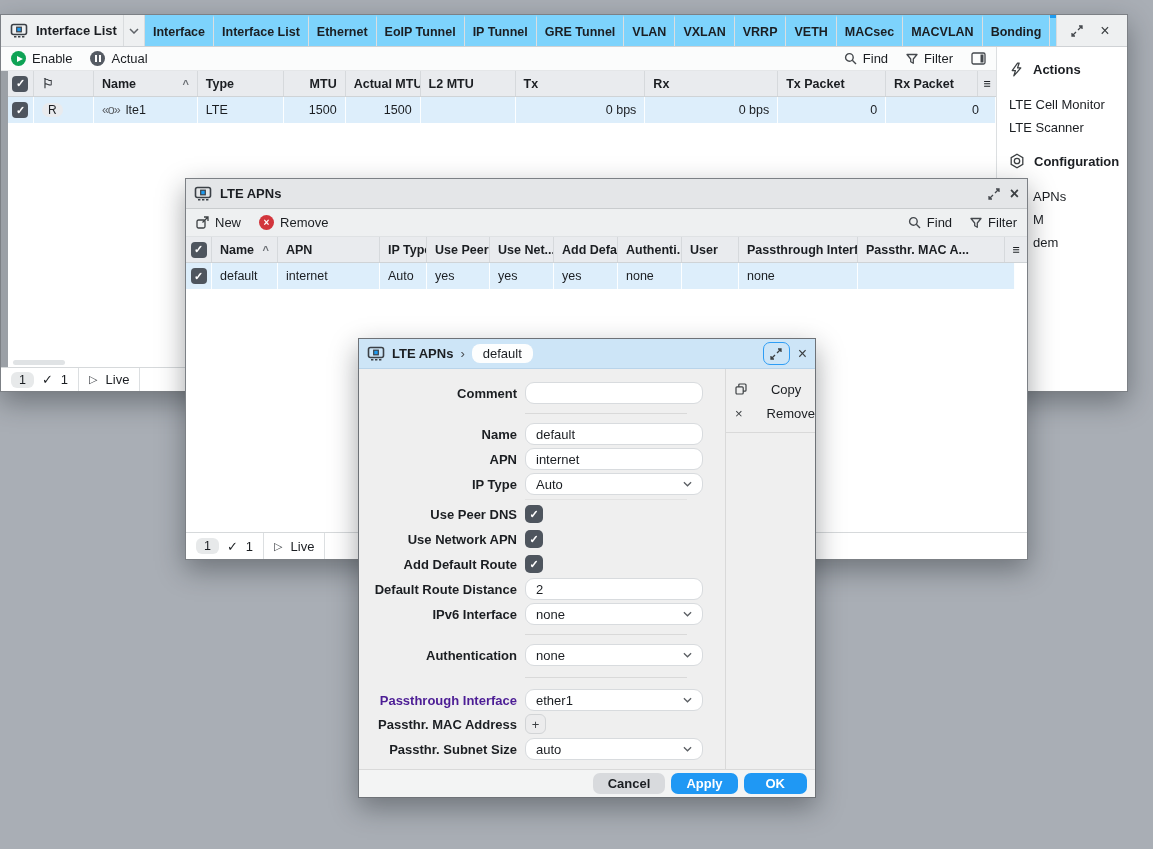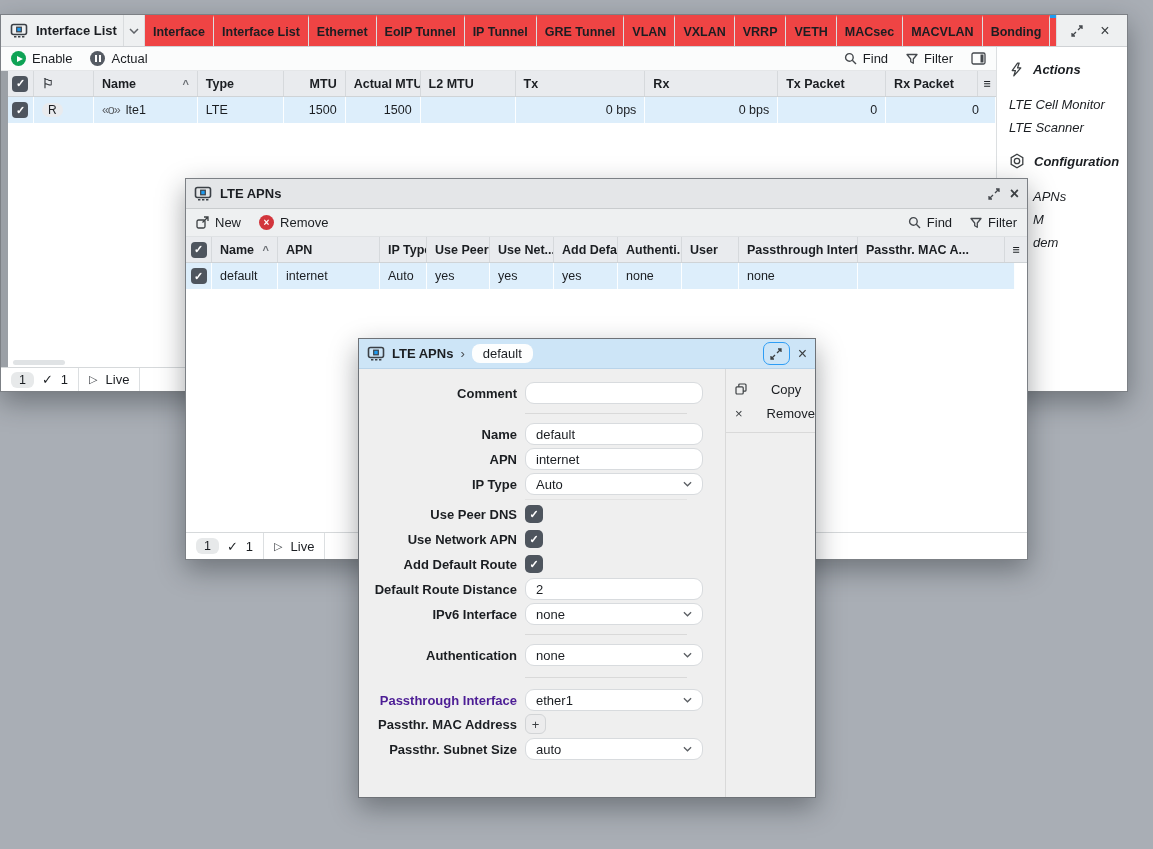--- a/index.html
+++ b/index.html
@@ -33,21 +33,21 @@
   .selectbox, .textbox { background:#fff; border:1px solid #d8dbde; border-radius:9px; height:22px; display:flex; align-items:center; padding:0 10px; font-size:13px; width:178px; }
   .selectbox { justify-content:space-between; }
   .textbox input { border:none; outline:none; width:100%; font-size:13px; font-family:"Liberation Sans",sans-serif; background:transparent; color:#1b1e22; }
   svg { display:block; }
 
   
   #main-window { left:0; top:14px; width:1128px; height:378px; display:flex; flex-direction:column; }
   .main-titlebar { height:32px; background:#eef0f1; border-bottom:1px solid #cfd2d5; flex:0 0 auto; }
   .win-title-area { display:flex; align-items:center; gap:8px; padding:0 6px 0 9px; height:100%; font-weight:bold; white-space:nowrap; }
   .chev-btn { width:22px; height:100%; display:flex; align-items:center; justify-content:center; border-left:1px solid #d9dcde; border-right:1px solid #d9dcde; }
-  .tabs { display:flex; flex:1; height:100%; background:#ef4444; overflow:hidden; }
+  .tabs { display:flex; flex:1; height:100%; background:#7dd3fc; overflow:hidden; }
   .tab { display:flex; align-items:center; padding:0 8px; border-right:1px solid #dbdee0; font-weight:600; font-size:12.5px; white-space:nowrap; border-top:3px solid transparent; border-bottom:none; }
   .tab.active { border-top:3px solid #1e9bf0; }
   .win-controls { display:flex; align-items:center; gap:4px; height:100%; padding:0 10px 0 8px; background:#eef0f1; border-left:1px solid #d9dcde; }
   .win-controls .iconbtn { width:24px; height:24px; }
   .main-row { display:flex; flex:1; min-height:0; }
   .content { width:996px; display:flex; flex-direction:column; border-right:1px solid #dcdfe1; }
   .toolbar { height:24px; display:flex; align-items:center; gap:18px; padding:0 10px; background:#fbfcfc; border-bottom:1px solid #e4e6e8; flex:0 0 auto; font-size:13px; }
   .tb-item { display:flex; align-items:center; gap:6px; }
   .tb-spacer { margin-left:auto; }
   .circle-ic { width:15px; height:15px; border-radius:50%; display:flex; align-items:center; justify-content:center; }
@@ -63,21 +63,21 @@
   .thead, .trow { height:26px; }
   
   .c-cb{width:26px;justify-content:center;padding:0;} .c-flag{width:60px;} .c-name{width:104px;}
   .c-type{width:86px;} .c-mtu{width:62px;} .c-amtu{width:75px;} .c-l2{width:95px;}
   .c-tx{width:130px;} .c-rx{width:133px;} .c-txp{width:108px;} .c-rxp{width:92px;}
   .c-rxp-row{width:110px;padding-right:16px;} .c-menu{width:18px;justify-content:center;padding:0;border-right:none !important;}
   .flag-glyph { font-size:13px; color:#33373c; }
   .flag-pill { background:#e9ebee; border-radius:8px; padding:0 6px; font-size:12px; }
   .if-icon { color:#5f6368; margin-right:6px; letter-spacing:-1px; }
   .main-status { height:24px; flex:0 0 auto; }
-  .sidebar { flex:1; background:#fff; padding-top:10px; font-size:13px; overflow:hidden;font-style:italic; }
+  .sidebar { flex:1; background:#fff; padding-top:10px; font-size:13px; overflow:hidden; }
   .sb-header { display:flex; align-items:center; gap:9px; padding-left:12px; height:24px; font-weight:bold; font-size:13px; margin-bottom:8px; }
   .sb-item { padding-left:12px; height:23px; display:flex; align-items:flex-end; }
   .sb-item.cut { padding-left:36px; }
   .sb-gap { height:14px; }
 
   
   #apns-window { left:185px; top:178px; width:843px; height:382px; display:flex; flex-direction:column; }
   .apns-titlebar { height:30px; background:#e4e6e8; border-bottom:1px solid #c9ccce; padding:0 8px; gap:8px; font-weight:bold; flex:0 0 auto; }
   .apns-controls { margin-left:auto; display:flex; gap:10px; align-items:center; }
   .apns-toolbar { height:28px; background:#eef0f1; border-bottom:1px solid #dfe2e4; display:flex; align-items:center; gap:18px; padding:0 10px; flex:0 0 auto; }
@@ -585,13 +585,18 @@
           </svg>
         <span>Copy</span>
       </div>
       <div class="sp-item">
         <span style="font-size:13px;color:#3c4043;">×</span>
         <span>Remove</span>
       </div>
       <div class="sp-divider"></div>
     </div>
   </div>
+  <div class="detail-footer">
+    <span class="btn btn-gray">Cancel</span>
+    <span class="btn btn-blue">Apply</span>
+    <span class="btn btn-blue btn-ok">OK</span>
+  </div>
 </div>
 
 </body></html>

